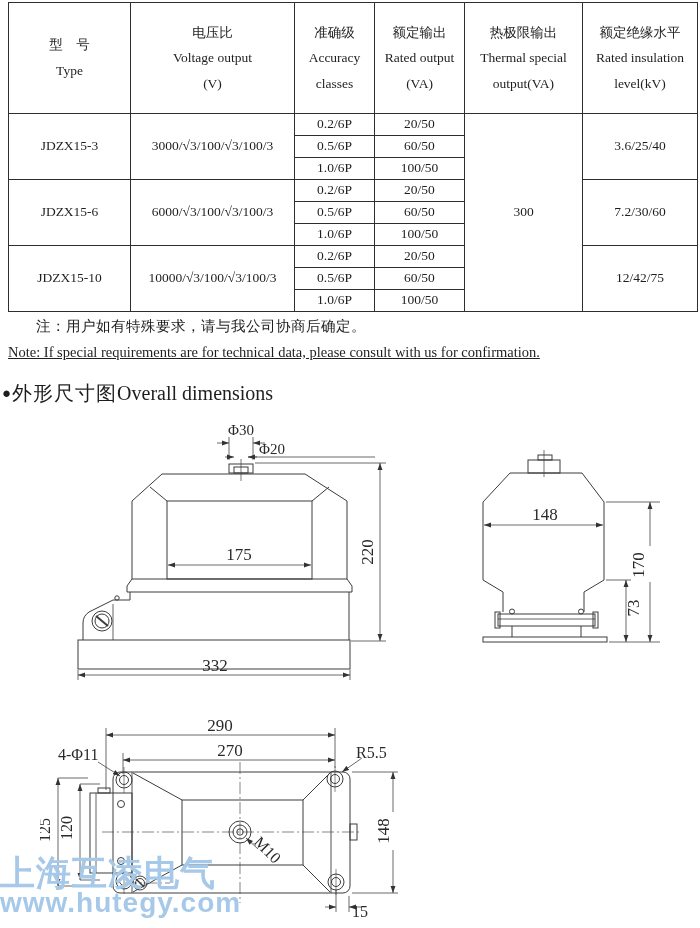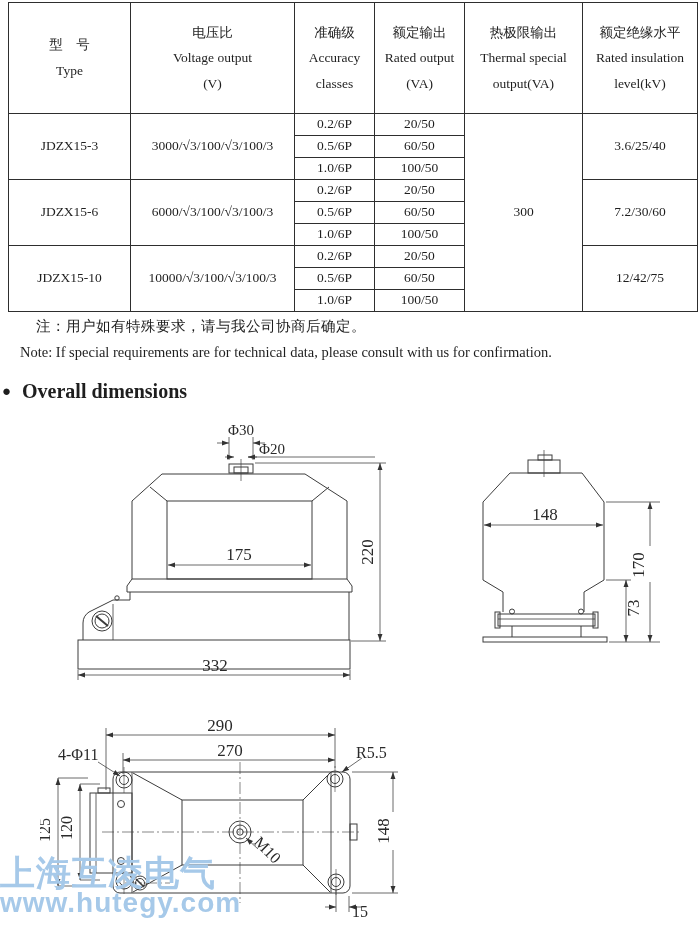--- a/index.html
+++ b/index.html
@@ -8,25 +8,25 @@
   
   table.spec{position:absolute;left:8px;top:2px;width:689px;border-collapse:collapse;
              table-layout:fixed;}
   table.spec td{border:1px solid #2e2e2e;text-align:center;vertical-align:middle;
                 font-size:13.5px;padding:0;line-height:1.55;}
   table.spec tr.hdr td{height:110px;font-size:13.5px;line-height:1.9;}
   table.spec tr.data td{height:21px;margin-top:44px;}
   .hl{display:block;}
   
   .note-cn{position:absolute;left:8px;top:317px;font-size:14.5px;letter-spacing:.5px;margin-left:28px;}
-  .note-en{position:absolute;left:20px;top:344px;font-size:14.5px;}
+  .note-en{position:absolute;left:8px;top:344px;font-size:14.5px;text-decoration:underline;}
   .sec-head{position:absolute;left:2px;top:380px;font-size:20px;display:flex;align-items:center;}
   .sec-head .bullet{font-size:15px;margin-right:1px;}
   .sec-head .cn{letter-spacing:1px;}
-  .sec-head .en{margin-left:10px;font-weight:bold;}
+  .sec-head .en{}
   
   svg text{font-family:"Liberation Serif","DejaVu Serif",serif;fill:#2a2a2a;}
   svg{position:absolute;}
   #front-view{left:55px;top:424px;}
   #side-view{left:450px;top:446px;}
   #bottom-view{left:40px;top:700px;}
   
   .wm{position:absolute;left:0;font-weight:bold;color:#a6c9e9;
       font-family:"Liberation Sans","DejaVu Sans",sans-serif;z-index:5;}
   .wm1{top:850px;font-size:35px;letter-spacing:1px;}
@@ -128,20 +128,21 @@
       <td>100/50</td>
     </tr>
     </tbody>
   </table>
 
   <div class="note-cn">注：用户如有特殊要求，请与我公司协商后确定。</div>
   <div class="note-en">Note: If special requirements are for technical data, please consult with us for confirmation.</div>
 
   <div class="sec-head">
     <span class="bullet">●</span>
+    <span class="cn">外形尺寸图</span>
     <span class="en">Overall dimensions</span>
   </div>
 
   <svg id="front-view" width="345" height="262" viewBox="0 0 345 262">
     <defs>
       <marker id="arw1" viewBox="0 0 10 7" refX="10" refY="3.5" markerWidth="9" markerHeight="6.5" orient="auto-start-reverse">
           <path d="M0,0 L10,3.5 L0,7 Z" fill="#333"></path>
         </marker>
     </defs>
     <g stroke="#3c3c3c" stroke-width="1" fill="none">

